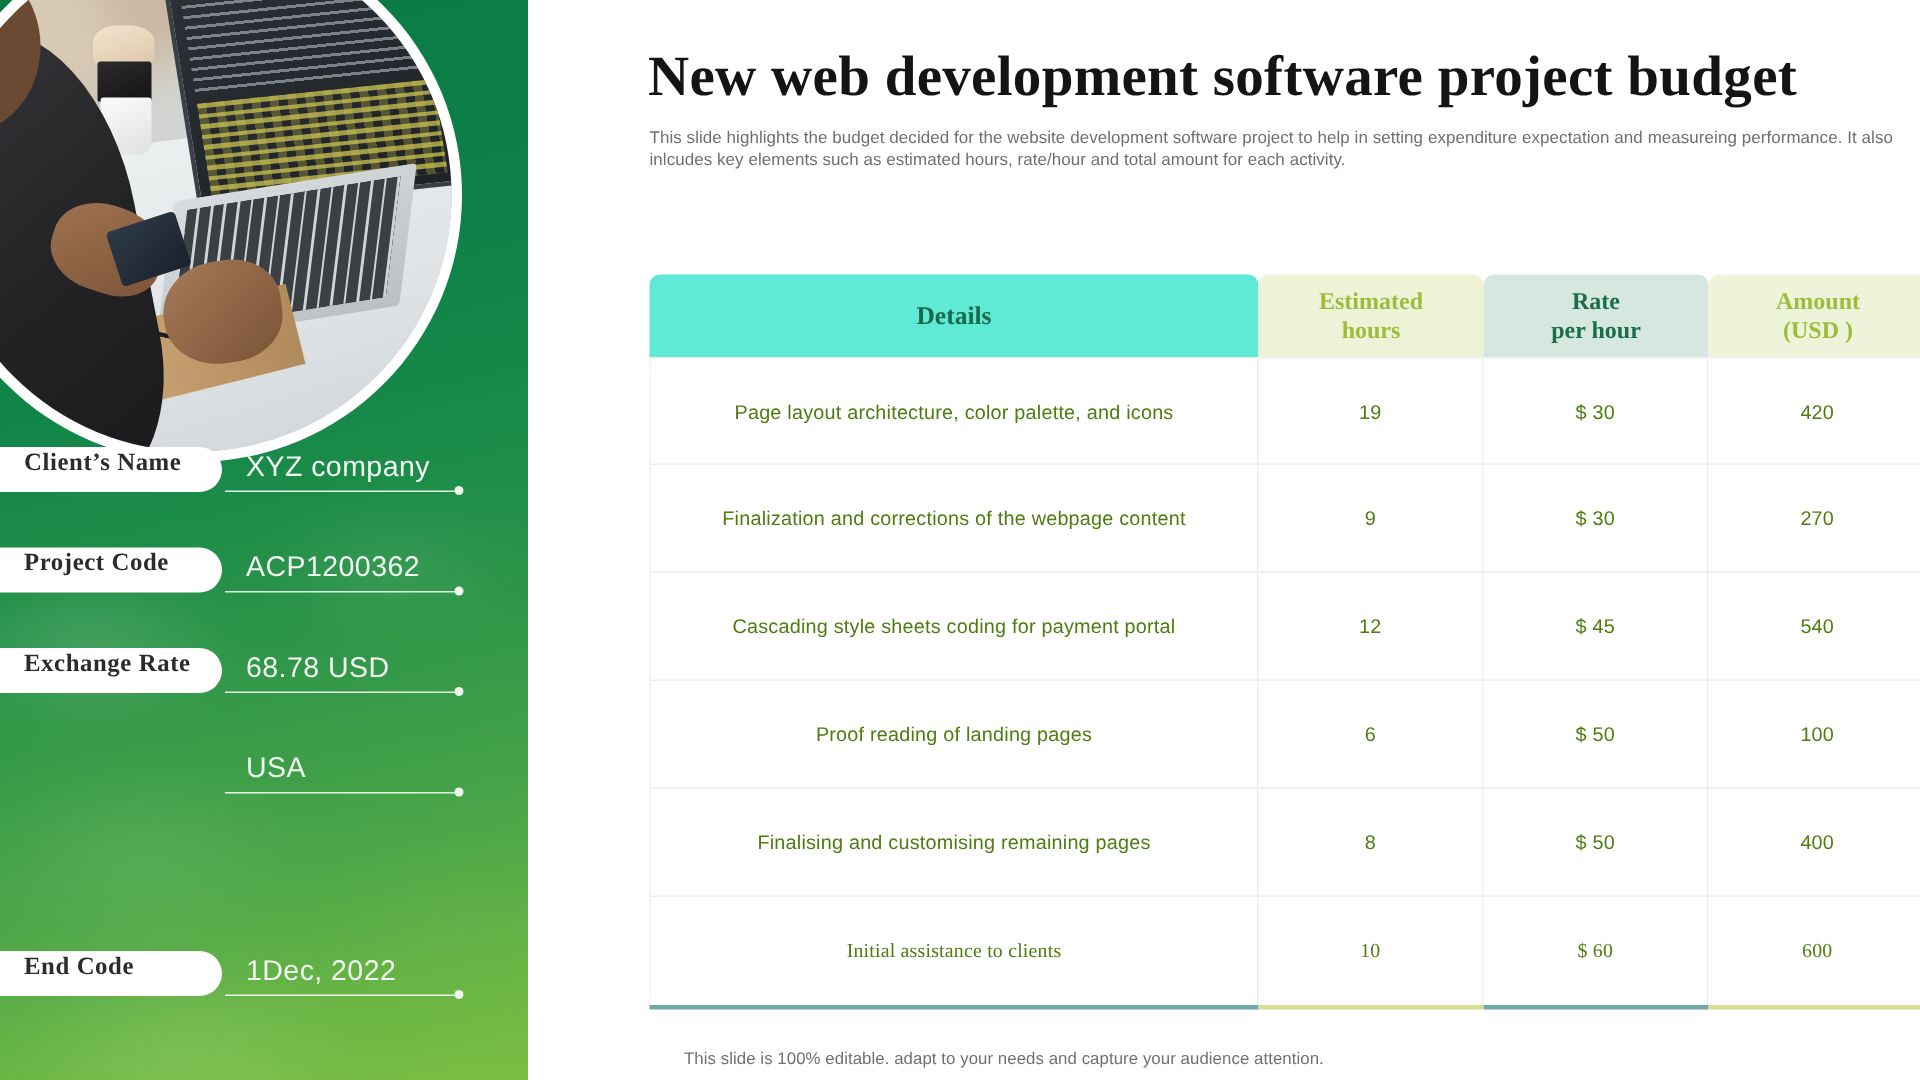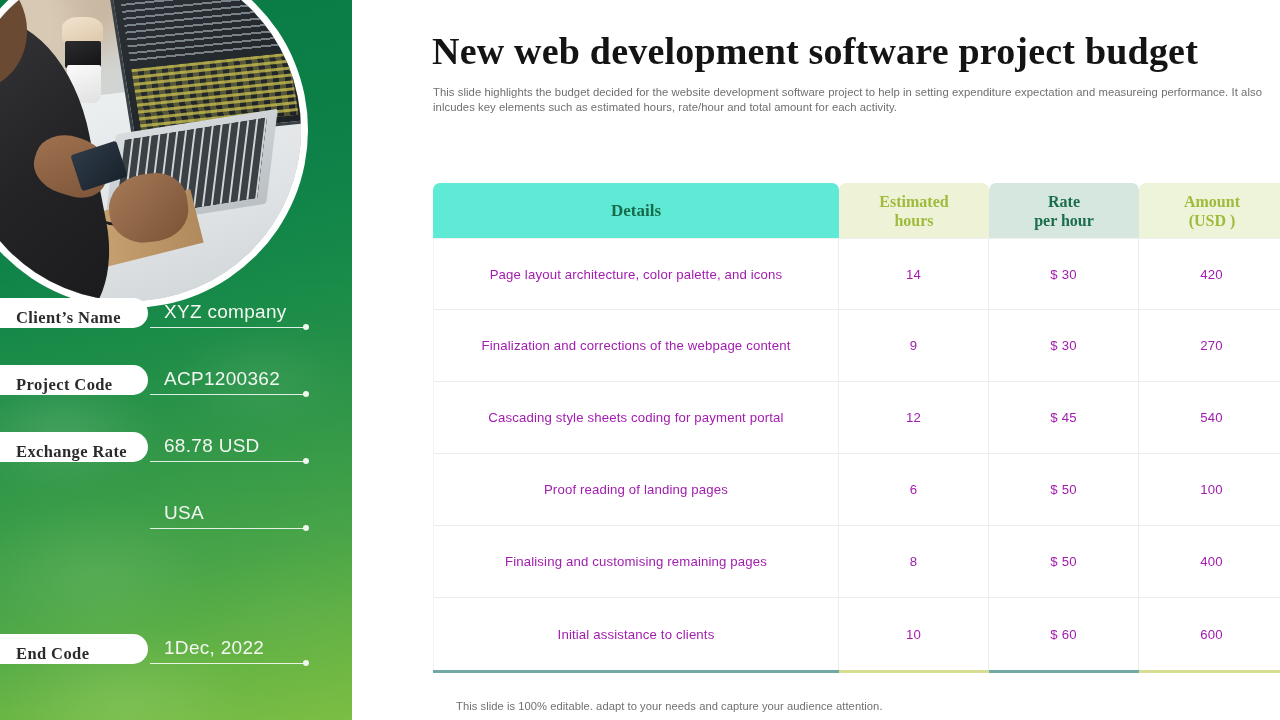--- a/index.html
+++ b/index.html
@@ -197,21 +197,21 @@
     width: 352px;
     height: 34px;
   }
   .info-pill {
     position: absolute;
     left: 0; top: 0;
     height: 30px;
     background: #ffffff;
     border-radius: 0 18px 18px 0;
     display: flex;
-    align-items: flex-end;
+    align-items: flex-start;
     padding-left: 16px;
     padding-right: 30px;
   }
   .info-pill span {
     font-family: "Liberation Serif", serif;
     font-weight: bold;
     font-size: 16.5px;
     color: #2b2b2b;
     letter-spacing: .4px;
     white-space: nowrap;
@@ -314,31 +314,31 @@
   th.h-amount {
     background: #eef4da;
     color: #9fbb3c;
   }
 
   tbody td {
     height: 72px;
     text-align: center;
     vertical-align: middle;
     font-size: 13.2px;
-    color: #a21caf;
+    color: #4d7c0f;
     background: #ffffff;
     border-bottom: 1px solid #ececec;
     border-right: 1px solid #ececec;
     letter-spacing: .15px;
     padding: 0 8px;
   }
   tbody tr td:first-child { border-left: 1px solid #f4f4f4; }
   tbody tr td:last-child  { border-right: 1px solid #f4f4f4; }
   tbody tr:first-child td { border-top: 1px solid #f0f0f0; }
-  tbody tr:last-child td  { border-bottom: none; }
+  tbody tr:last-child td  { border-bottom: none; font-family: Liberation Serif, serif; }
 
   #table-footline {
     position: absolute;
     left: 0; top: 100%;
     width: 852px; height: 3px;
     display: flex;
   }
   #table-footline i { display: block; height: 3px; }
   .fl-teal  { background: #6fa8a4; }
   .fl-olive { background: #d7de92; }
@@ -463,21 +463,21 @@
             </th>
             <th class="h-amount">
               <div>Amount</div>
               <div>(USD )</div>
             </th>
           </tr>
         </thead>
         <tbody>
           <tr>
             <td>Page layout architecture, color palette, and icons</td>
-            <td>14</td>
+            <td>19</td>
             <td>$ 30</td>
             <td>420</td>
           </tr>
           <tr>
             <td>Finalization and corrections of the webpage content</td>
             <td>9</td>
             <td>$ 30</td>
             <td>270</td>
           </tr>
           <tr>

